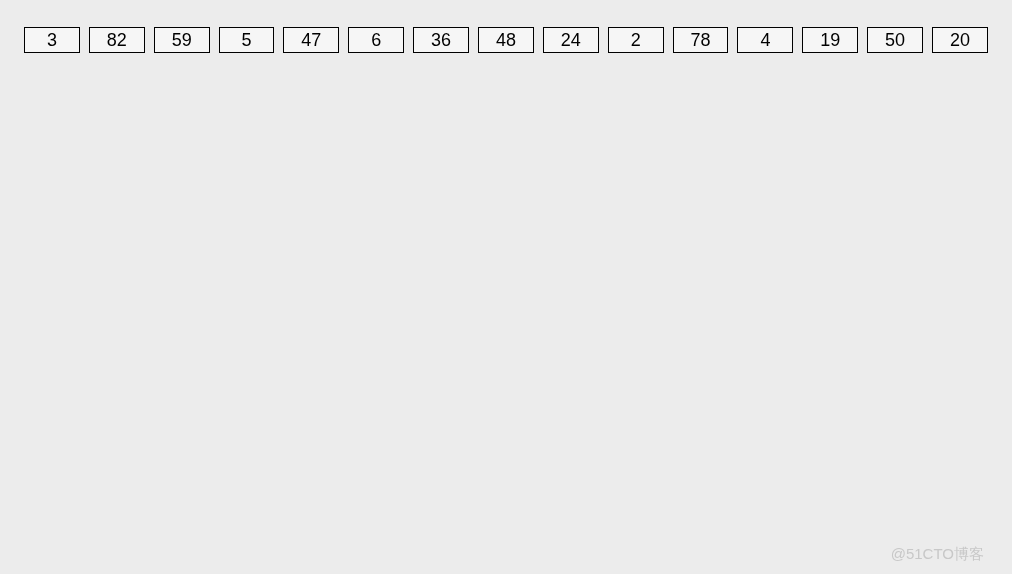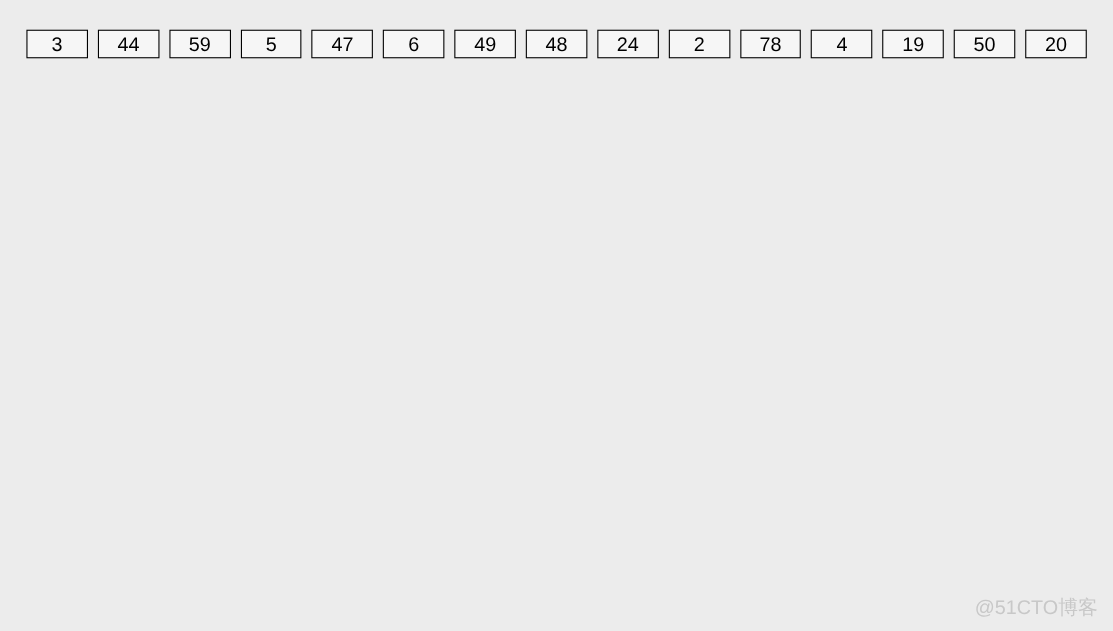--- a/index.html
+++ b/index.html
@@ -27,36 +27,36 @@
       background: #f6f6f6;
       display: flex;
       align-items: center;
       justify-content: center;
       font-size: 18px;
       color: #000;
     }
     .watermark {
       position: absolute;
       bottom: 10px;
-      right: 14px;
+      right: 28px;
       color: #c8c8c8;
-      font-size: 18px;
+      font-size: 15px;
     }
   </style>
 </head>
 <body>
 
 <div class="row">
   <div class="cell">3</div>
-  <div class="cell">44</div>
+  <div class="cell">82</div>
   <div class="cell">59</div>
   <div class="cell">5</div>
   <div class="cell">47</div>
   <div class="cell">6</div>
-  <div class="cell">49</div>
+  <div class="cell">36</div>
   <div class="cell">48</div>
   <div class="cell">24</div>
   <div class="cell">2</div>
   <div class="cell">78</div>
   <div class="cell">4</div>
   <div class="cell">19</div>
   <div class="cell">50</div>
   <div class="cell">20</div>
 </div>
 

